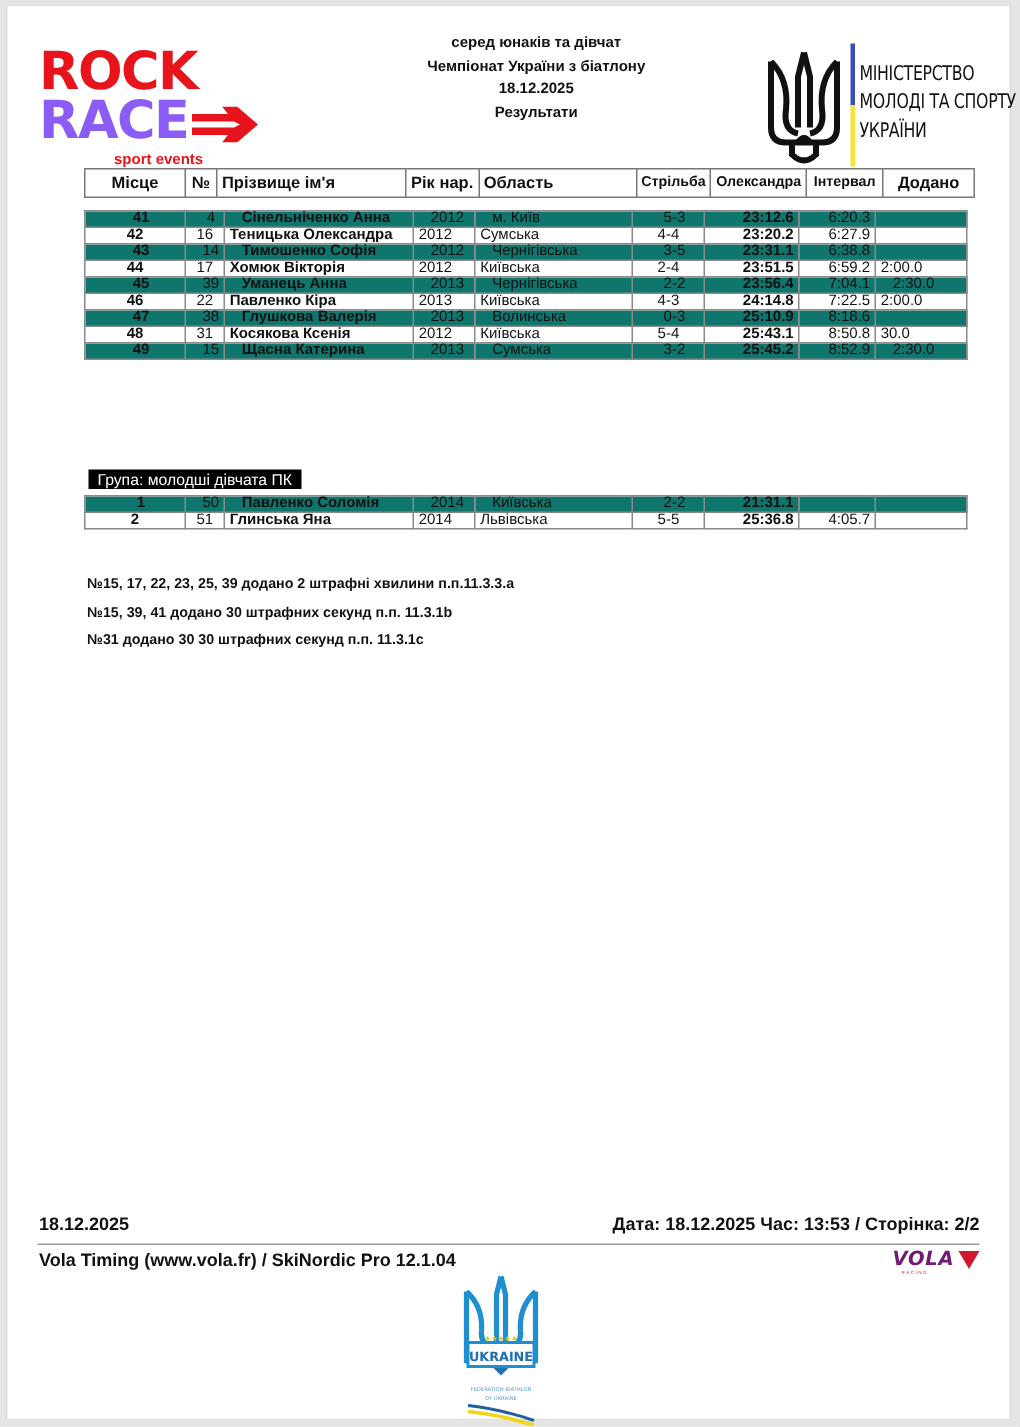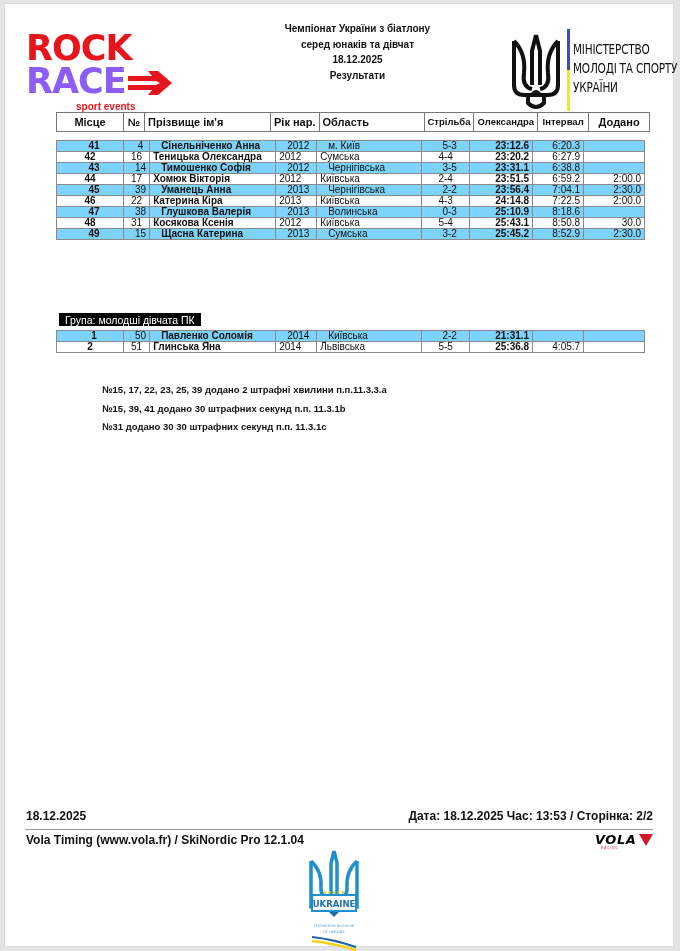--- a/index.html
+++ b/index.html
@@ -25,63 +25,63 @@
 
   
   table { border-collapse: collapse; position: absolute; left: 51px; font-size: 10px; }
   td, th { border: 1px solid #8a8a8a; height: 11px; line-height: 10px; padding: 0 3px; white-space: nowrap; }
   .hdr { top: 108px; }
   .hdr th { font-weight: bold; font-size: 9.5px; height: 19px; text-align: left; background: #fff; border-color: #777; }
   .hdr th.c { text-align: center; }
   .hdr th.f { font-size: 11px; }
   .res { top: 136px; }
   .res2 { top: 326px; }
-  tr.alt td { background: #7dd3fc; padding-left: 11px; }
+  tr.alt td { background: #0f766e; padding-left: 11px; }
   td.place { text-align: center; font-weight: bold; }
   td.bib { text-align: center; }
   td.name { font-weight: bold; }
   td.shoot { text-align: center; }
   td.result { text-align: right; font-weight: bold; }
   td.interval { text-align: right; }
-  td.added { text-align: right; }
+  td.added { }
   .w-place { width: 67px; } .w-bib { width: 21px; } .w-name { width: 126px; } .w-year { width: 41px; }
   .w-region { width: 105px; margin-top: 10px; } .w-shoot { width: 48px; } .w-result { width: 63px; } .w-int { width: 51px; } .w-add { width: 61px; }
 
   .group-label { position: absolute; left: 54px; top: 309px; background: #000; color: #fff; font-size: 10.5px; padding: 1px 6px 1px 6px; height: 13px; line-height: 12px; }
 
-  .notes { position: absolute; left: 53px; top: 377px; font-size: 9.5px; font-weight: bold; line-height: 18.5px; margin-left: 44px; }
+  .notes { position: absolute; left: 53px; top: 377px; font-size: 9.5px; font-weight: bold; line-height: 18.5px; }
 
   .foot-date { position: absolute; left: 21px; top: 805px; font-size: 12px; font-weight: bold; }
   .foot-right { position: absolute; right: 20px; top: 805px; font-size: 12px; font-weight: bold; }
   .foot-line { position: absolute; left: 20px; right: 20px; top: 825px; height: 1px; background: #999; }
   .foot-vola { position: absolute; left: 21px; top: 829px; font-size: 12px; font-weight: bold; }
   .vola-logo { position: absolute; right: 20px; top: 828px; width: 58px; height: 18px; }
-  .vola-logo .v { position: absolute; left: 0; top: 0; font-weight: 900; font-style: italic; color: #000000; font-size: 13px; letter-spacing: 0.5px; font-family: "DejaVu Sans", sans-serif; }
+  .vola-logo .v { position: absolute; left: 0; top: 0; font-weight: 900; font-style: italic; color: #701a75; font-size: 13px; letter-spacing: 0.5px; font-family: "DejaVu Sans", sans-serif; }
   .vola-logo .tri { position: absolute; right: 0; top: 2px; width: 0; height: 0; border-left: 7px solid transparent; border-right: 7px solid transparent; border-top: 12px solid #d1172b; }
   .vola-logo .r { position: absolute; left: 6px; top: 14px; font-size: 3px; color: #d1172b; letter-spacing: 1px; }
 
   .fed-logo { position: absolute; left: 303px; top: 845px; width: 52px; height: 102px; }
 </style>
 </head>
 <body>
 
 <div class="page">
 
   <div class="logo-rock">
     <div class="l1">ROCK</div>
     <div class="l2">RACE</div>
     <svg class="arrow" viewBox="0 0 48 24">
       <path d="M2 5 H26 L22 0 H32 L46 12 L32 24 H22 L26 19 H2 V14 H30 L34 12 L30 10 H2 Z" fill="#e8141b"></path>
     </svg>
     <div class="sub">sport events</div>
   </div>
 
   <div class="head-title">
+    <div>серед юнаків та дівчат</div>
     <div>Чемпіонат України з біатлону</div>
-    <div>серед юнаків та дівчат</div>
     <div>18.12.2025</div>
     <div>Результати</div>
   </div>
 
   <div class="ministry">
     <svg class="tryzub" viewBox="0 0 52 80">
       <g fill="none" stroke="#111" stroke-width="4">
         <path d="M26 2 L22 18 L22 52 M26 2 L30 18 L30 52"></path>
         <path d="M4 8 L4 52 Q4 62 14 62 L38 62 Q48 62 48 52 L48 8"></path>
         <path d="M4 8 Q16 20 14 40 Q12 54 22 56 M48 8 Q36 20 38 40 Q40 54 30 56"></path>
@@ -166,21 +166,21 @@
           <td class="w-year year">2013</td>
           <td class="w-region region">Чернігівська</td>
           <td class="w-shoot shoot">2-2</td>
           <td class="w-result result">23:56.4</td>
           <td class="w-int interval">7:04.1</td>
           <td class="w-add added">2:30.0</td>
         </tr>
         <tr>
           <td class="w-place place">46</td>
           <td class="w-bib bib">22</td>
-          <td class="w-name name">Катерина Кіра</td>
+          <td class="w-name name">Павленко Кіра</td>
           <td class="w-year year">2013</td>
           <td class="w-region region">Київська</td>
           <td class="w-shoot shoot">4-3</td>
           <td class="w-result result">24:14.8</td>
           <td class="w-int interval">7:22.5</td>
           <td class="w-add added">2:00.0</td>
         </tr>
         <tr class="alt">
           <td class="w-place place">47</td>
           <td class="w-bib bib">38</td>

